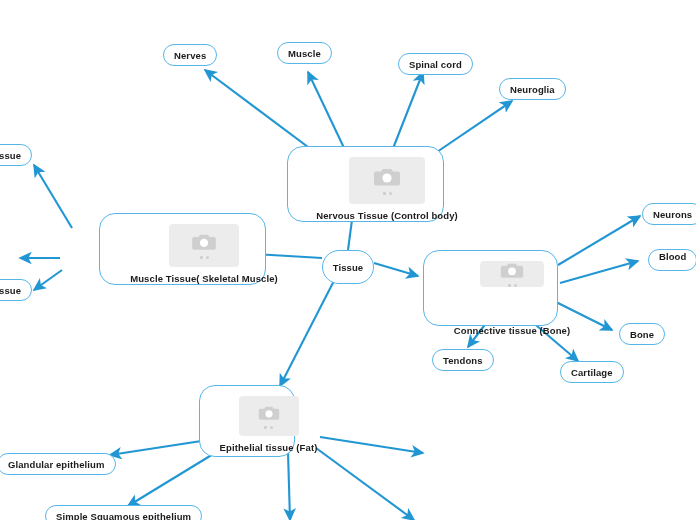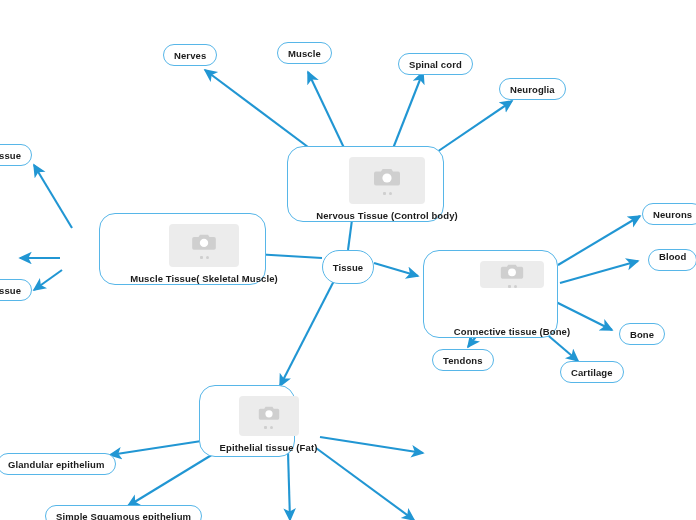--- a/index.html
+++ b/index.html
@@ -153,21 +153,21 @@
         <circle cx="14" cy="12" r="4.6" fill="#ffffff"></circle>
       </svg>
       <span class="cam-dots">
           <i></i>
           <i class="round"></i>
         </span>
     </div>
     <div class="caption">Muscle Tissue( Skeletal Muscle)</div>
   </div>
 
-  <div class="card" style="left:423px; top:250px; width:135px; height:88px;gap:32px;">
+  <div class="card" style="left:423px; top:250px; width:135px; height:76px;gap:32px;">
     <div class="thumb" style="width:64px; height:42px;">
       <svg width="24" height="19" viewBox="0 0 28 22" xmlns="http://www.w3.org/2000/svg" aria-hidden="true">
         <path d="M3 5.5h5l1.6-2.4h8.8L20 5.5h5a2 2 0 0 1 2 2v10a2 2 0 0 1-2 2H3a2 2 0 0 1-2-2v-10a2 2 0 0 1 2-2z" fill="#cfcfcf"></path>
         <circle cx="14" cy="12" r="4.6" fill="#ffffff"></circle>
       </svg>
       <span class="cam-dots">
           <i></i>
           <i class="round"></i>
         </span>
     </div>

